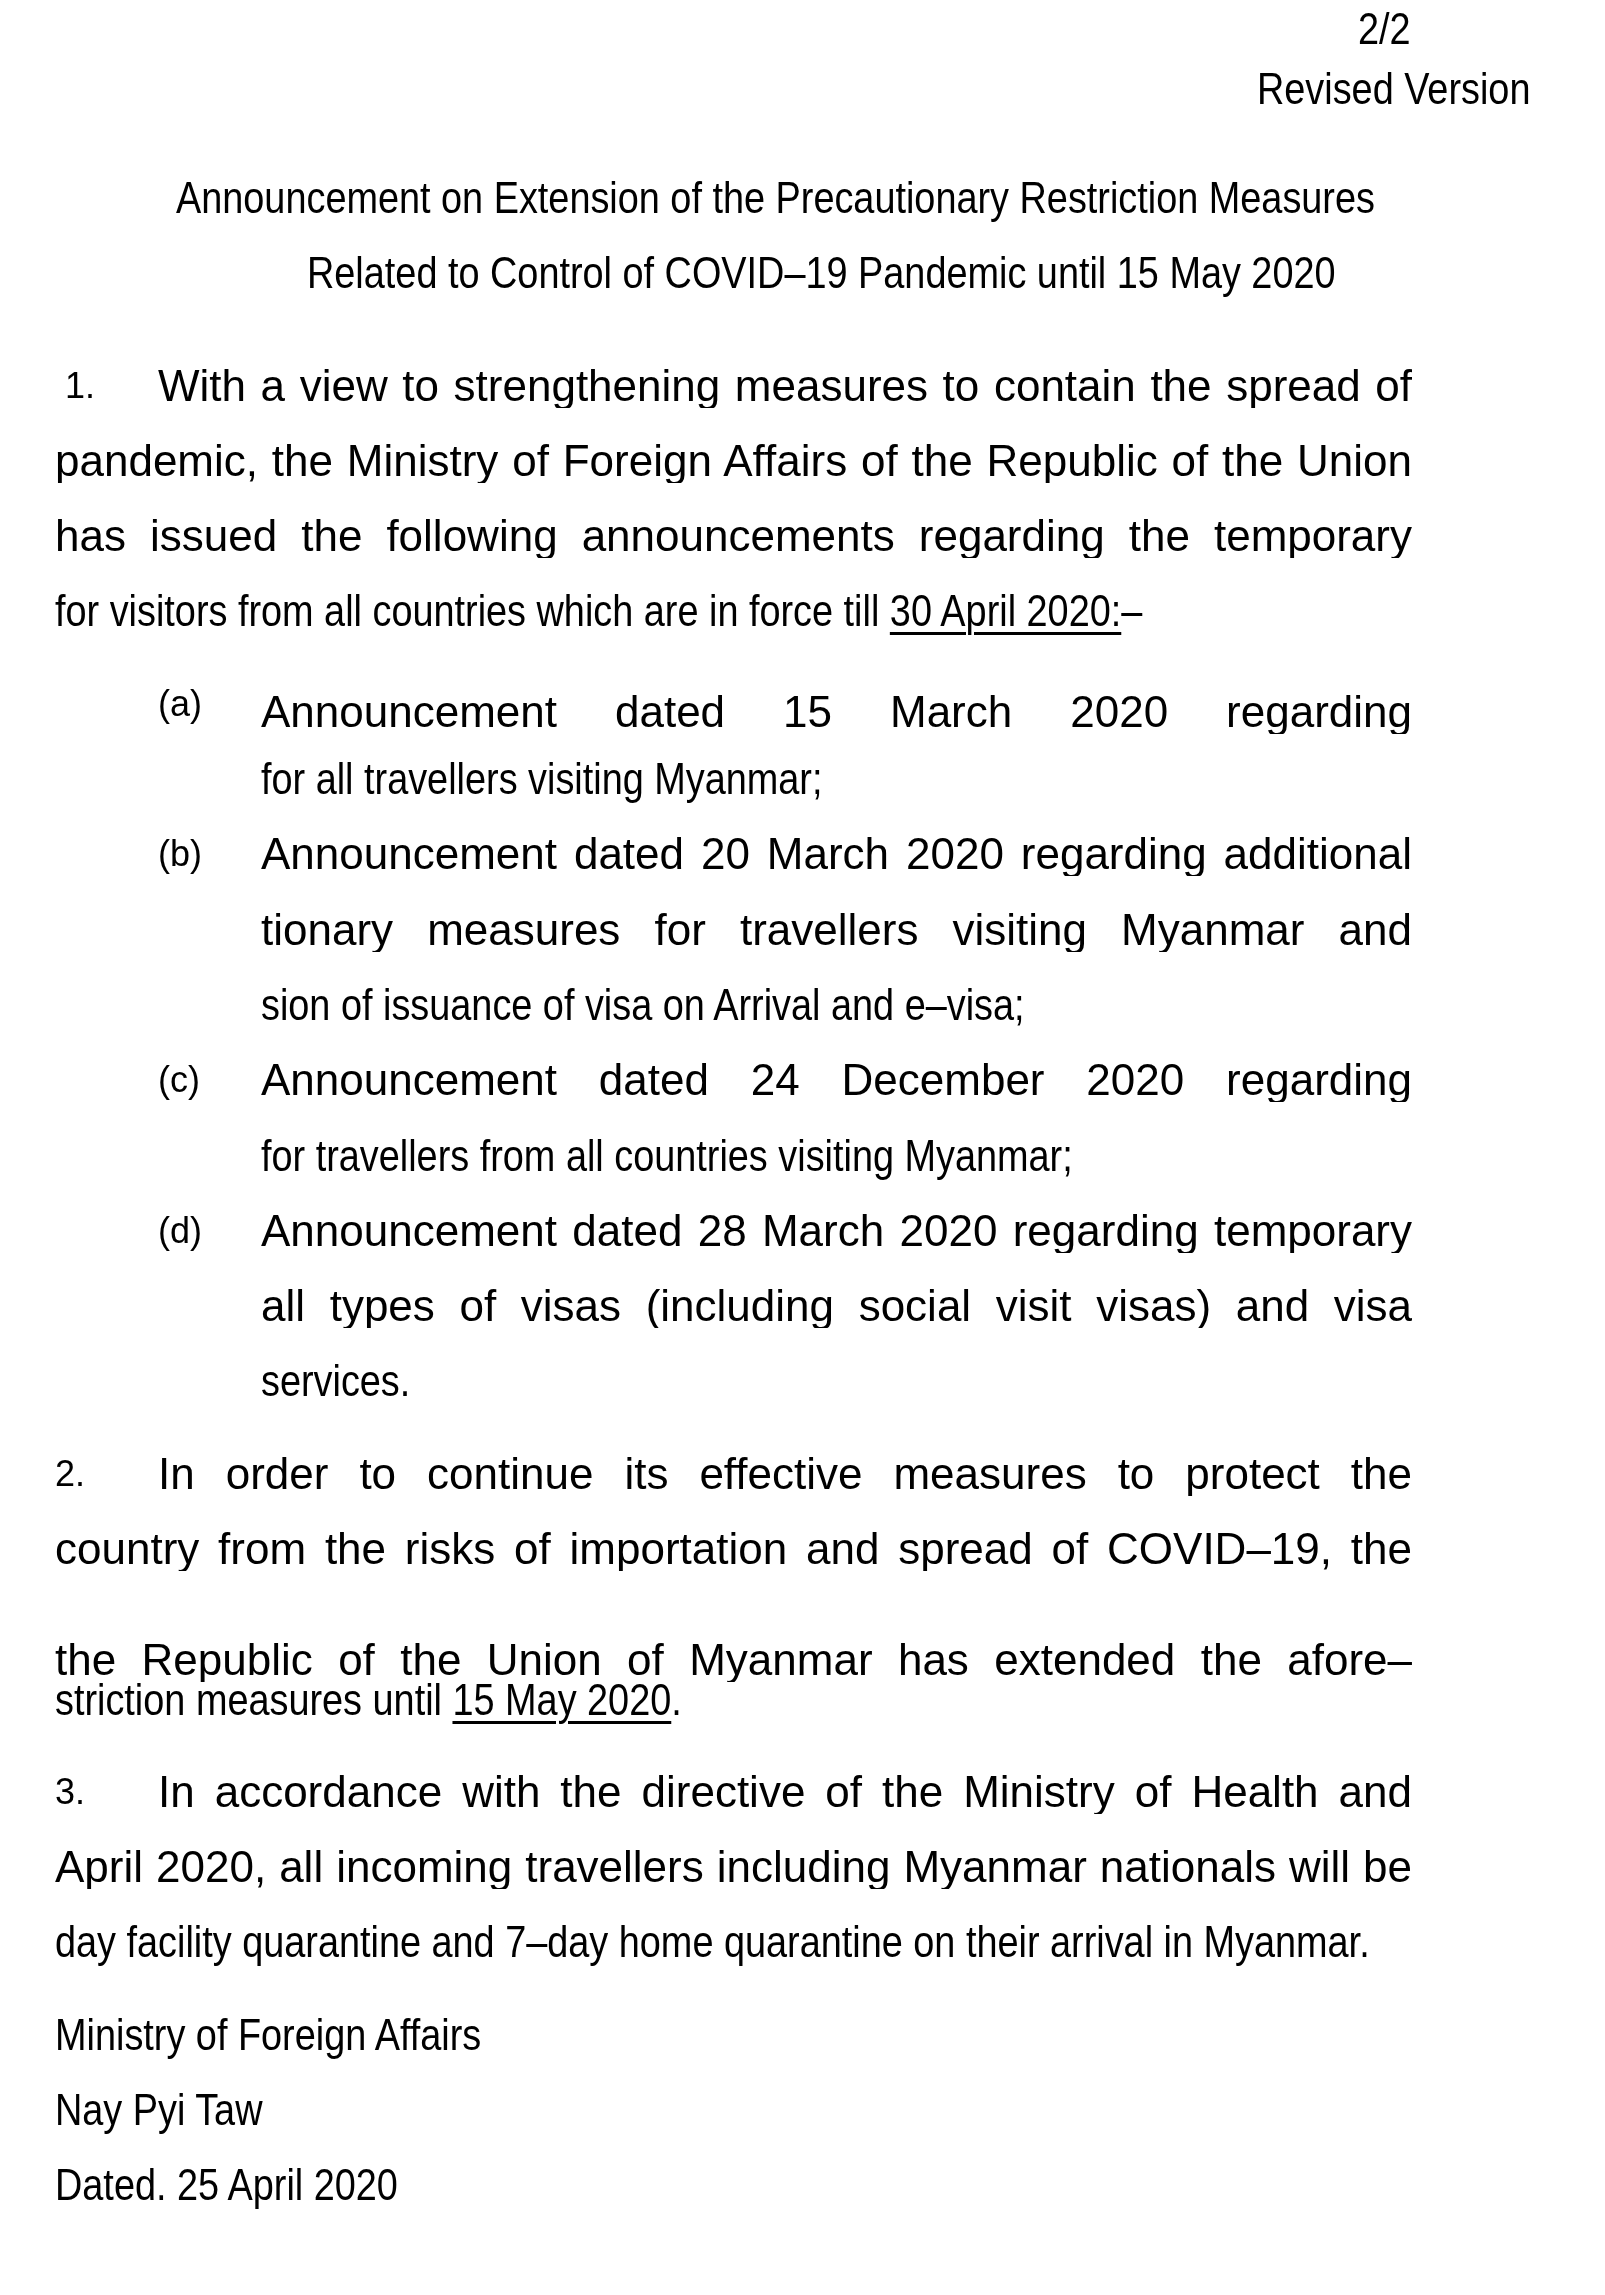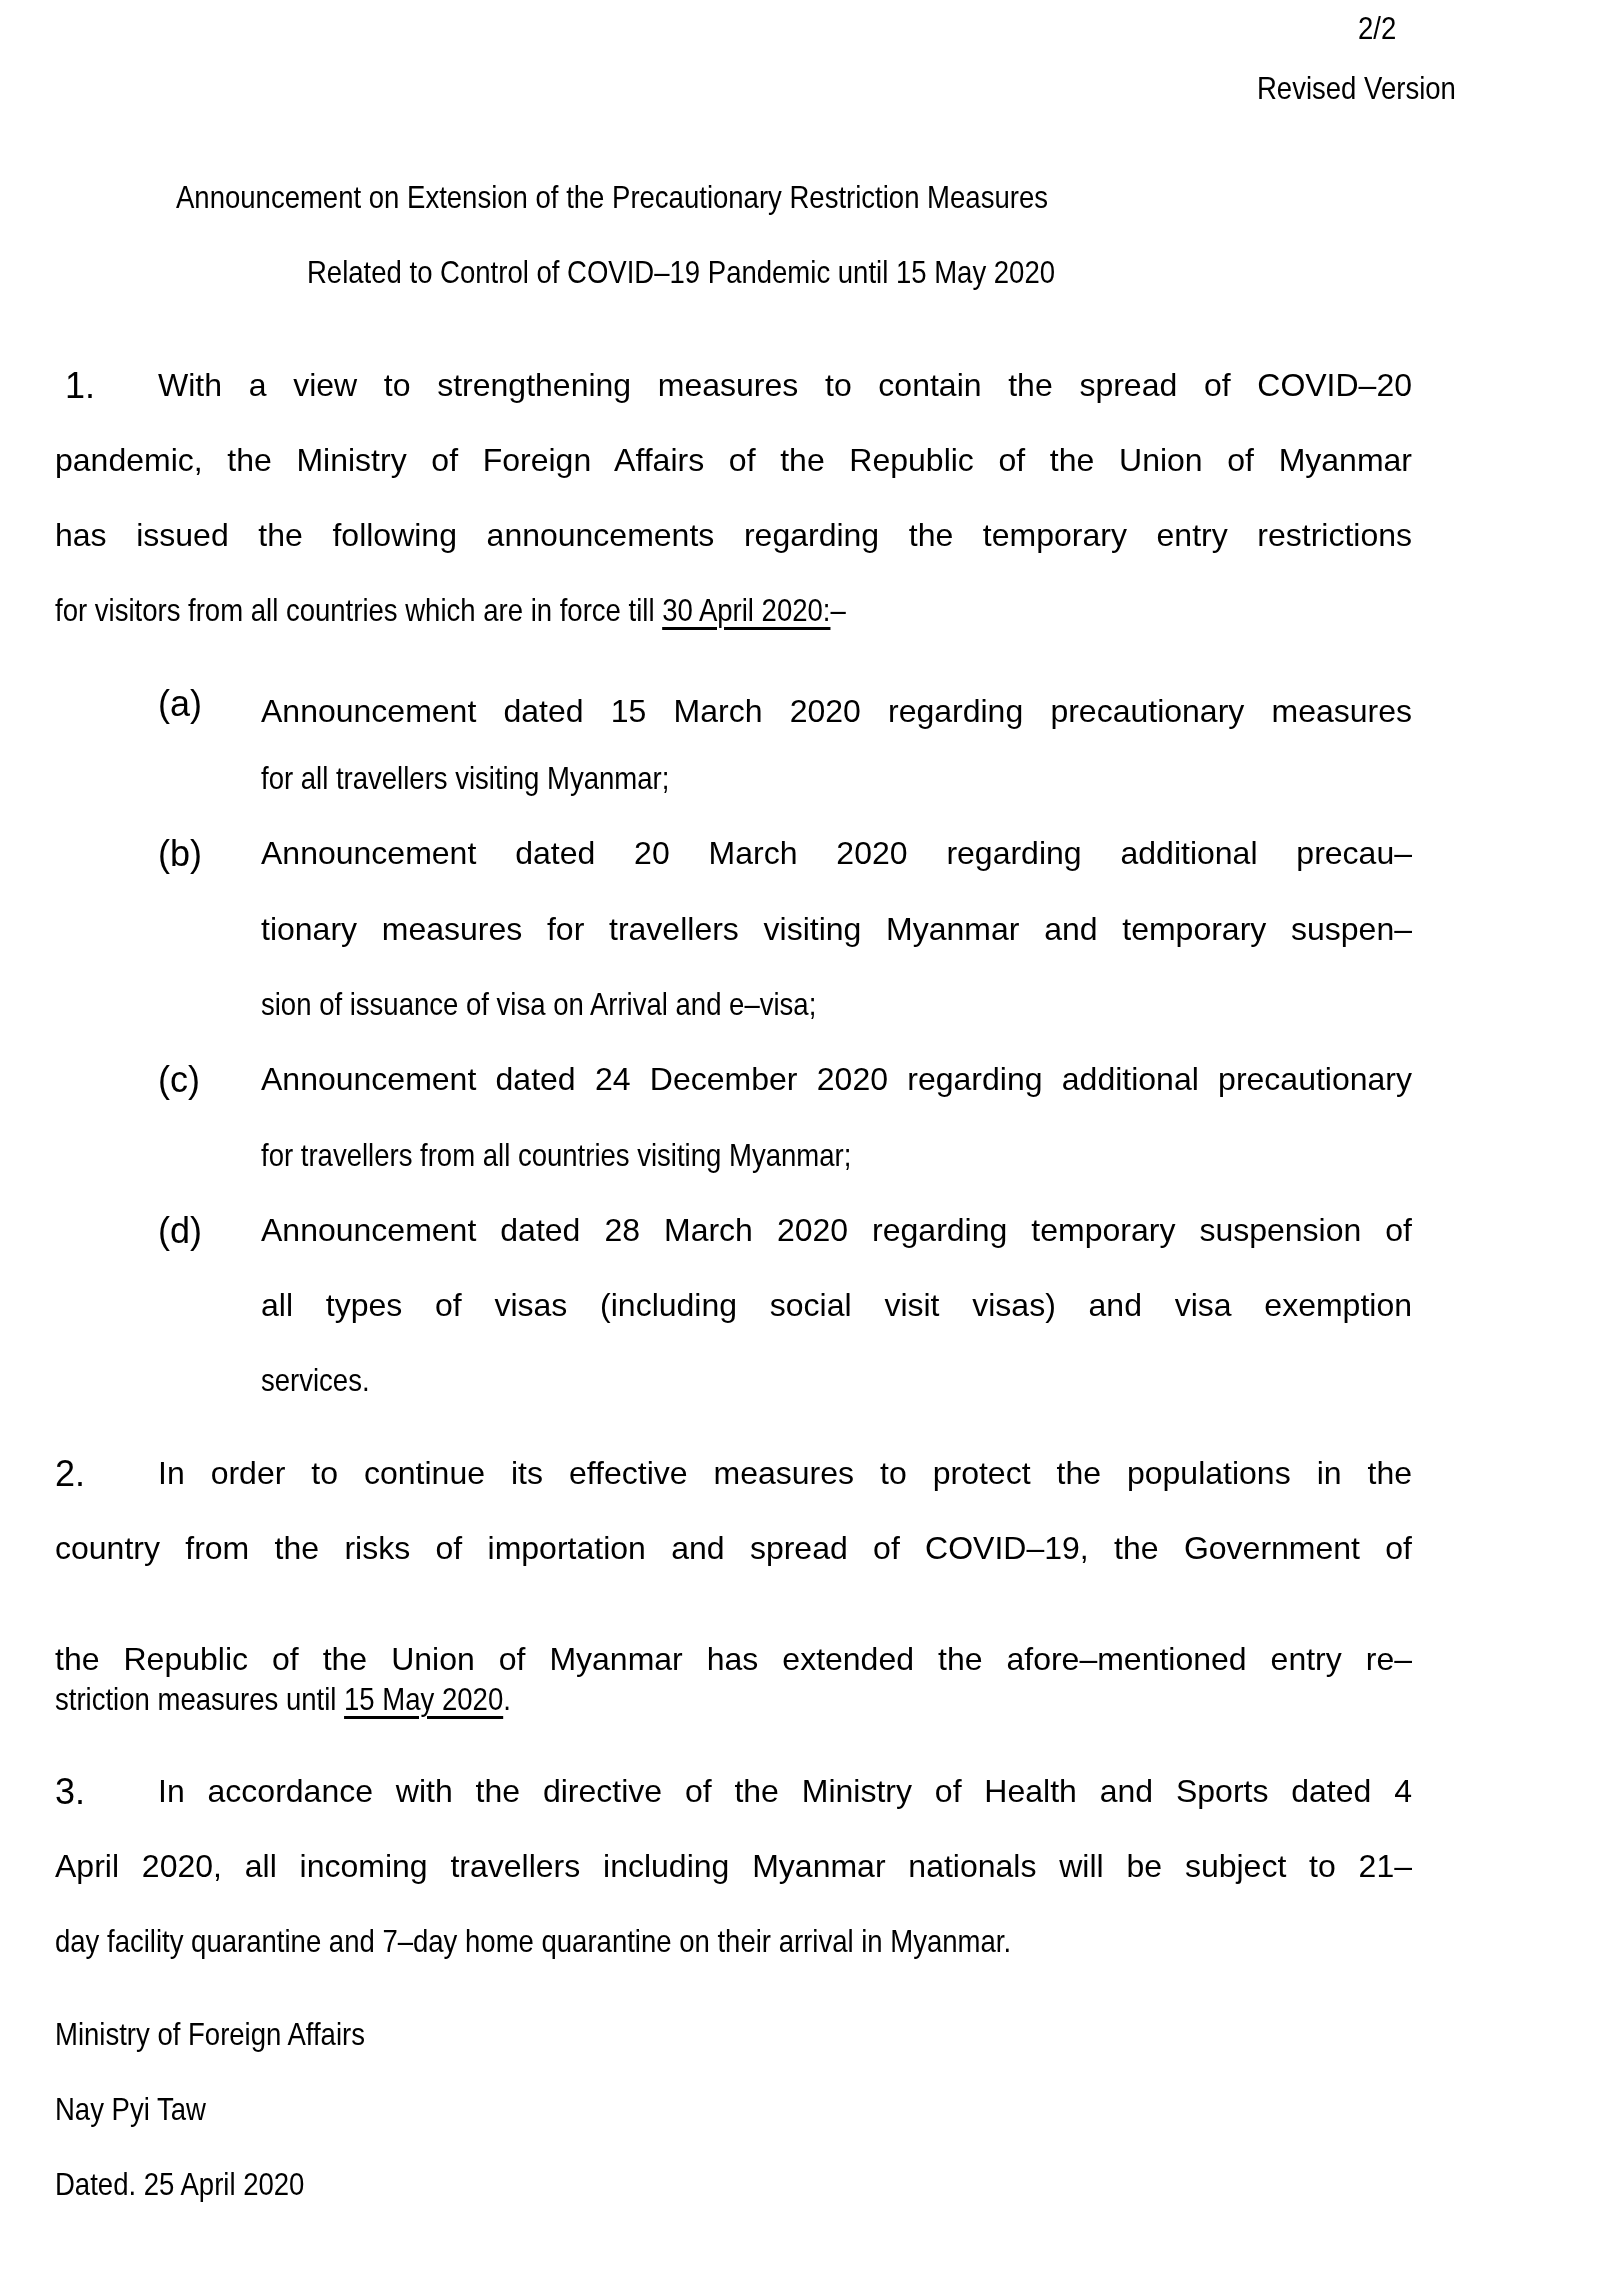--- a/index.html
+++ b/index.html
@@ -3,21 +3,21 @@
   <meta charset="utf-8">
   <style>
     html, body { margin: 0; padding: 0; background: #ffffff; }
     body {
       width: 1605px; height: 2295px; position: relative; overflow: hidden;
       font-family: "Liberation Sans", "DejaVu Sans", sans-serif;
       color: #000000;
     }
     .line {
       position: absolute;
-      font-size: 32px;
+      font-size: 44px;
       line-height: 43px;
       white-space: nowrap;
       transform-origin: left top;
     }
     .just {
       text-align: justify;
       text-align-last: justify;
       white-space: normal;
       overflow: hidden;
       height: 44px;

